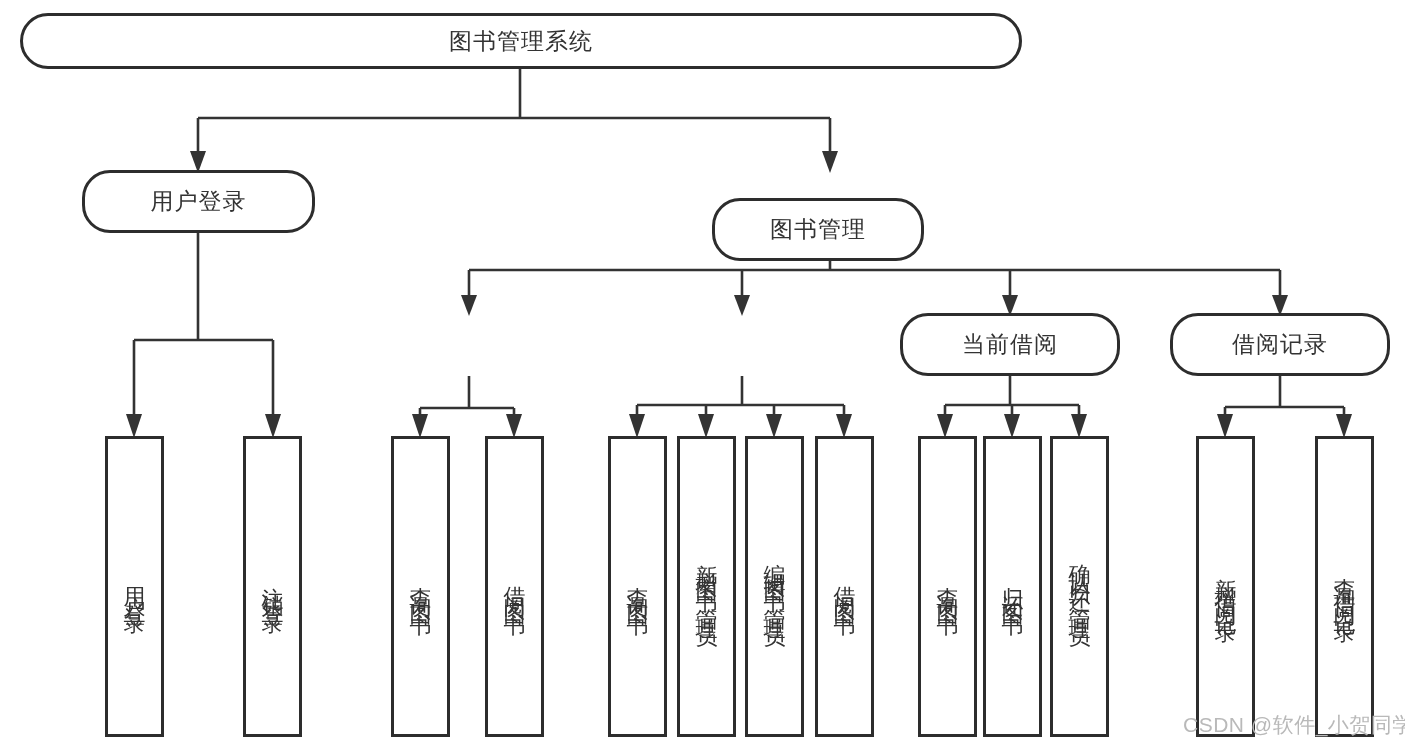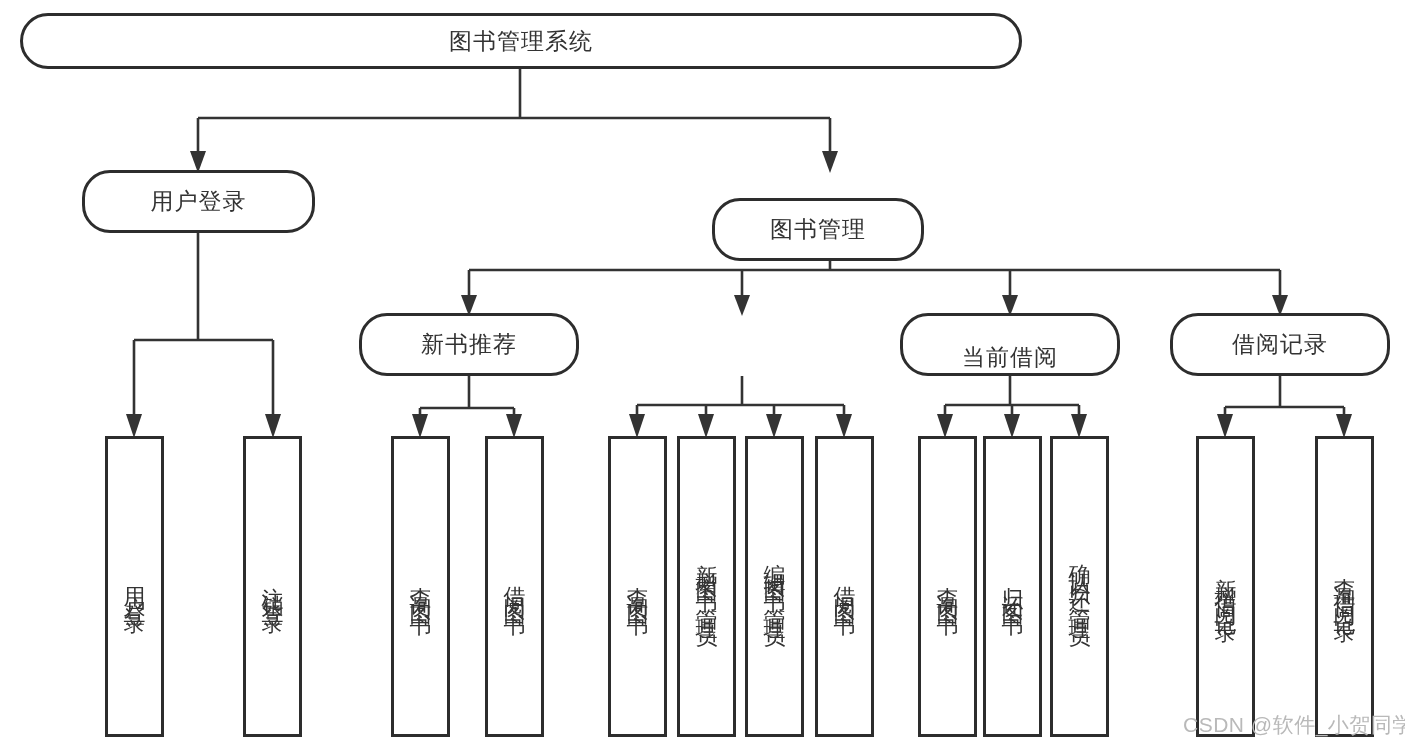--- a/index.html
+++ b/index.html
@@ -39,21 +39,21 @@
     font-size: 23px;
     letter-spacing: 1px;
     border-radius: 28px;
   }
   .root-box   { left: 20px;   top: 13px;  width: 1002px; height: 56px; }
   .l2a        { left: 82px;   top: 170px; width: 233px;  height: 63px; }
   .l2b        { left: 712px;  top: 170px; width: 212px;  height: 63px; margin-top: 28px; }
   .l3         { top: 313px; height: 63px; width: 220px; }
   .l3a        { left: 359px; }
   .l3b        { left: 632px; }
-  .l3c        { left: 900px; align-items: flex-end; }
+  .l3c        { left: 900px; }
   .l3d        { left: 1170px; }
   .leaf {
     top: 436px;
     width: 59px;
     height: 301px;
   }
   .leaf span {
     writing-mode: vertical-rl;
     text-orientation: mixed;
     font-size: 22px;
@@ -137,23 +137,20 @@
     <span>图书管理系统</span>
   </div>
 
   <div class="node hnode l2a">
     <span>用户登录</span>
   </div>
   <div class="node hnode l2b">
     <span>图书管理</span>
   </div>
 
-  <div class="node hnode l3 l3a">
-    <span>新书推荐</span>
-  </div>
   <div class="node hnode l3 l3c">
     <span>当前借阅</span>
   </div>
   <div class="node hnode l3 l3d">
     <span>借阅记录</span>
   </div>
 
   <div class="node leaf g1a">
     <span>用户登录</span>
   </div>

